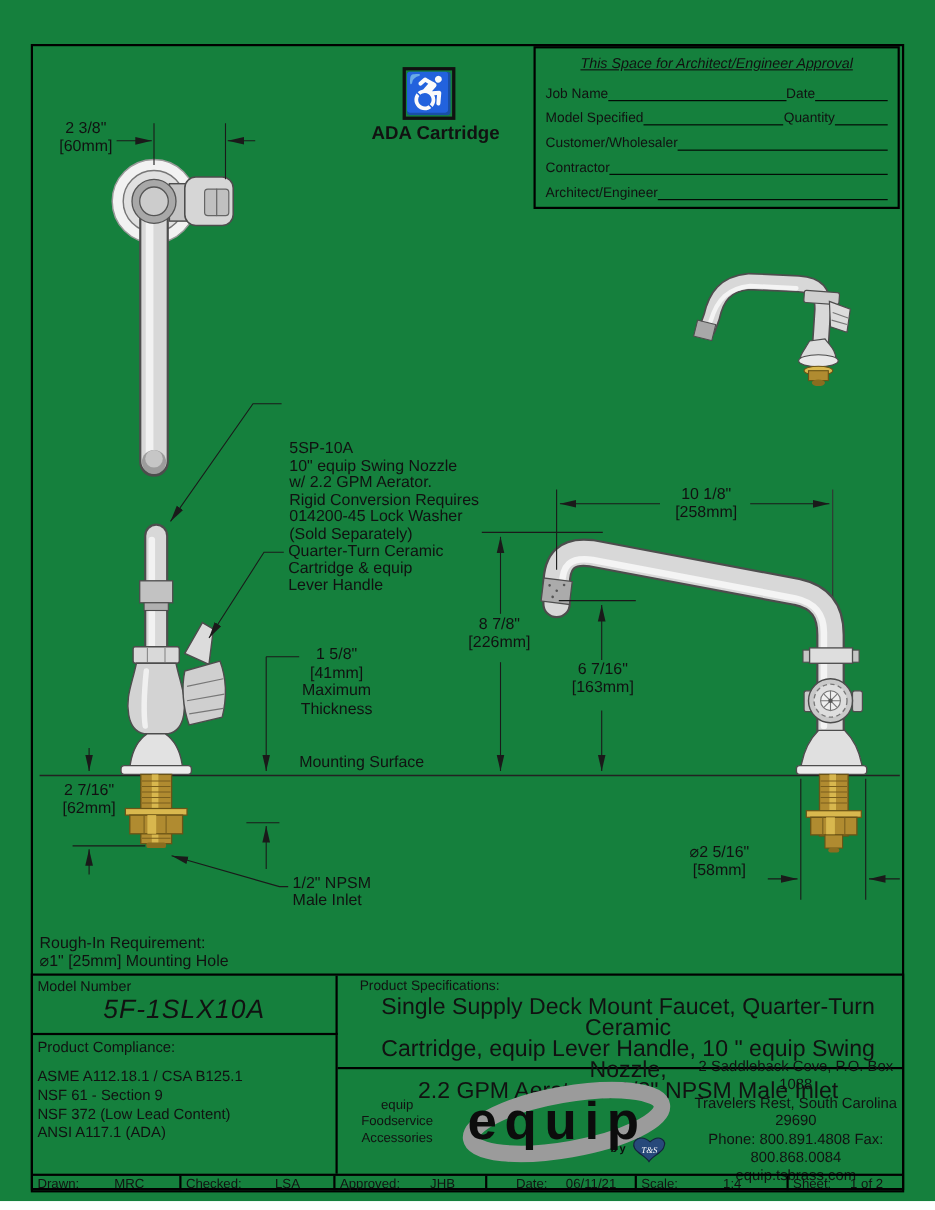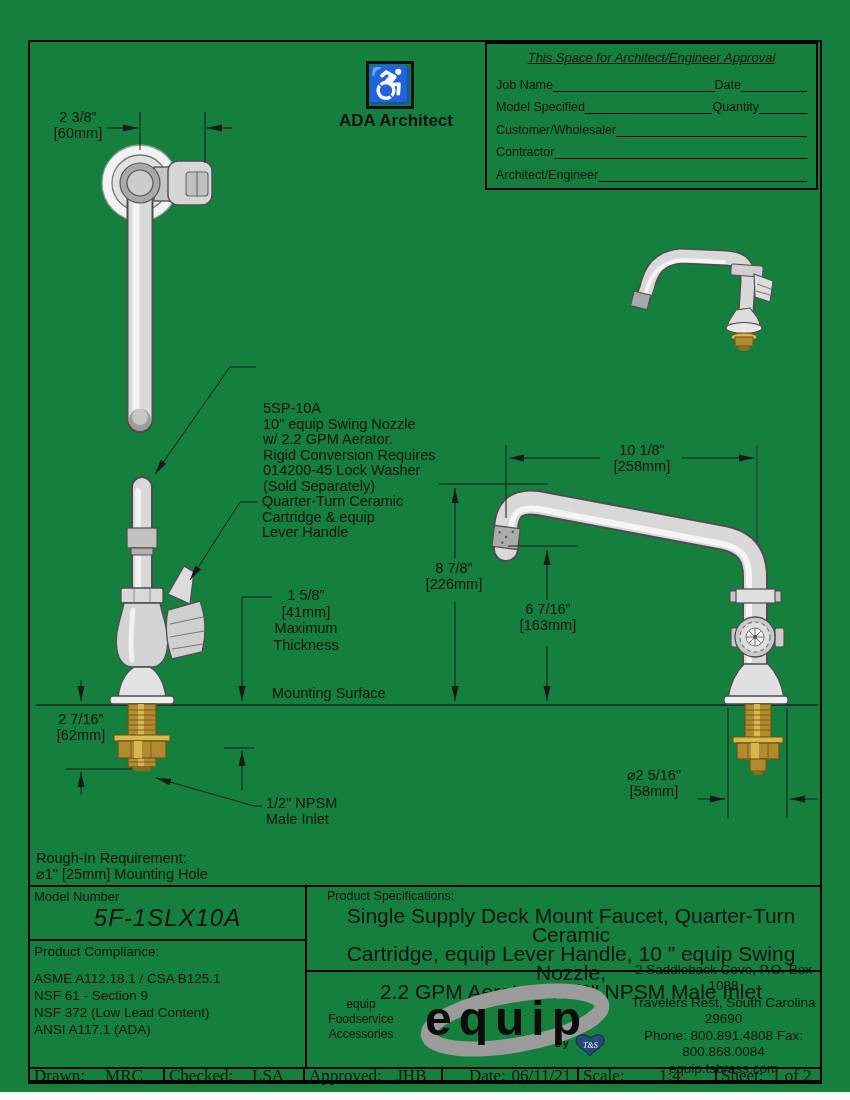--- a/index.html
+++ b/index.html
@@ -38,21 +38,21 @@
   .tb-specs{position:absolute;left:277px;top:0;width:513px;height:85px;
             border-bottom:2px solid #000;box-sizing:border-box;padding-left:15px;}
   .tb-specs-label{font-size:12.5px;padding:2px 0 0 5px;}
   .tb-specs-body{text-align:center;font-size:21px;line-height:19px;margin-top:3px;}
   .tb-logo{position:absolute;left:277px;top:85px;width:513px;height:95px;
            display:flex;align-items:center;}
   .brand-small{width:108px;text-align:center;font-size:12px;line-height:15px;}
   .brand-logo{width:212px;height:74px;flex:none;}
   .address{flex:1;text-align:center;font-size:13.5px;line-height:16.5px;}
   .tb-footer{position:absolute;left:0;top:180px;width:790px;height:13px;
-             border-top:2px solid #000;display:flex;font-size:17px;align-items:center;font-family:Liberation Serif, serif;}
+             border-top:2px solid #000;display:flex;font-size:12px;align-items:center;}
   .fcell{display:flex;align-items:center;height:100%;padding-left:4px;box-sizing:border-box;}
   .fcell + .fcell{border-left:2px solid #000;}
   .flab{white-space:nowrap;}
   .fval{flex:1;text-align:center;white-space:nowrap;}
   svg{display:block;}
 </style>
 </head>
 <body>
 
 <div class="page">
@@ -248,21 +248,21 @@
     </div>
     <div class="ap-row">
       <span>Architect/Engineer</span>
         <span class="ap-fill"></span>
     </div>
   </div>
 
   <div class="ada-box">
       <span>♿</span>
     </div>
-  <div class="ada-label">ADA Architect</div>
+  <div class="ada-label">ADA Cartridge</div>
 
   <div class="lbl ctr" style="left:42px;top:110px;width:72px;">
     <div>2 3/8"</div>
       <div>[60mm]</div>
   </div>
 
   <div class="lbl" style="left:263px;top:360px;margin-top:41px;">
     <div>5SP-10A</div>
       <div>10" equip Swing Nozzle</div>
     <div>w/ 2.2 GPM Aerator.</div>

